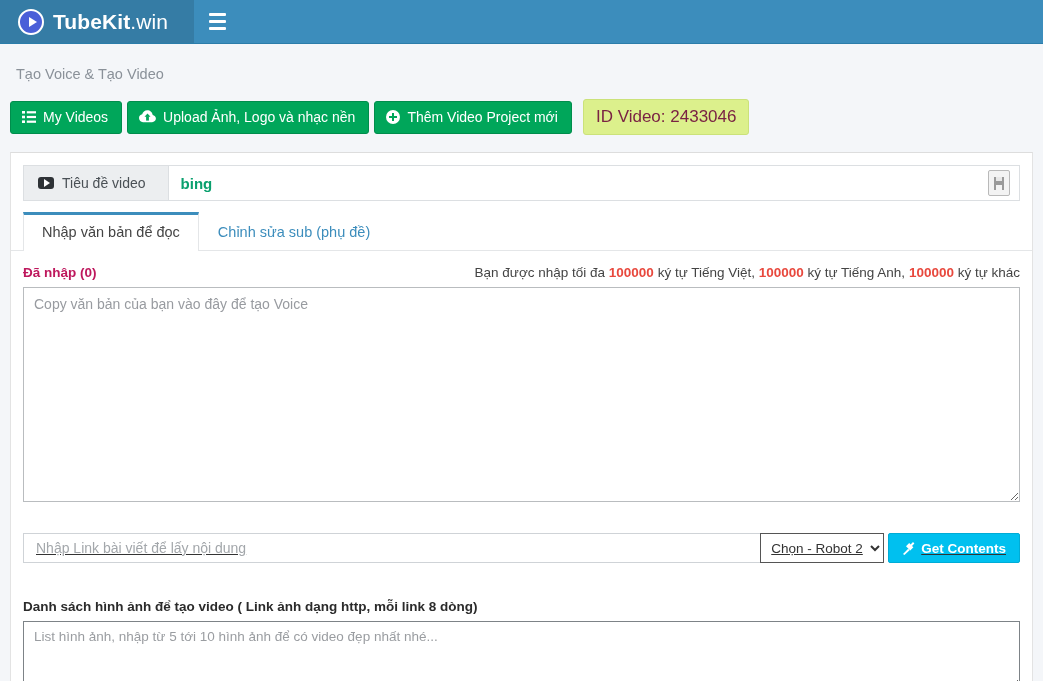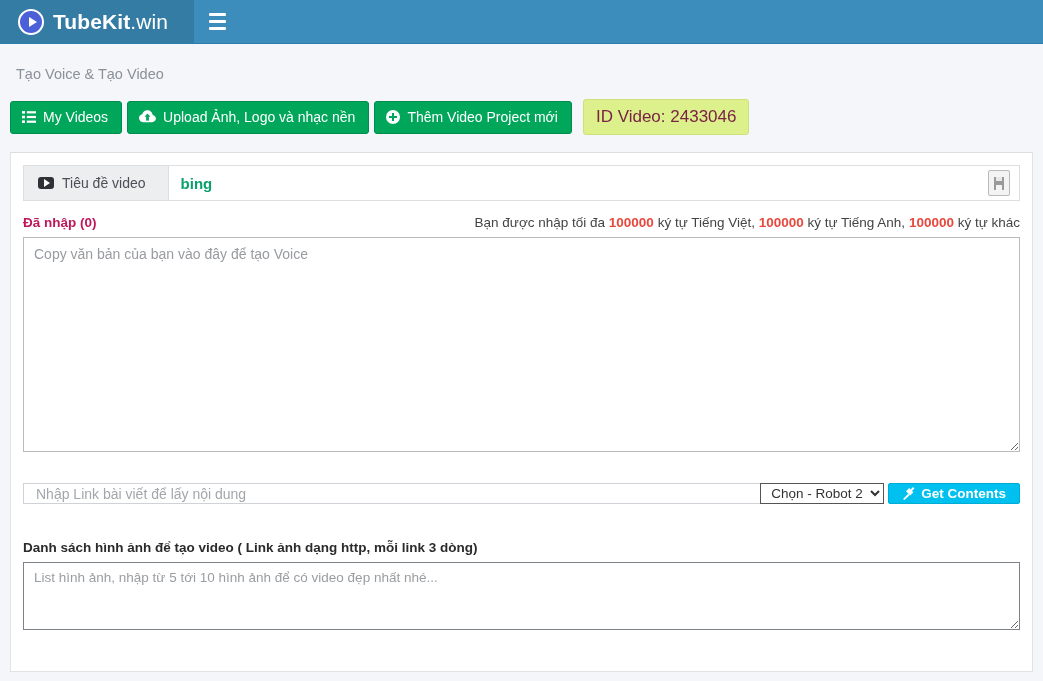--- a/index.html
+++ b/index.html
@@ -261,21 +261,22 @@
     background: #fff;
     display: block;
   }
   .big-textarea::placeholder { color: #989ba0; }
 
   
   .link-row {
     display: flex;
     align-items: stretch;
     margin: 31px 12px 8px 12px;
-    height: 21px;
+    height: 30px;
+    text-decoration: underline;
   }
   .link-input {
     flex: 1;
     border: 1px solid #cfd3d7;
     border-right: 0;
     padding: 0 12px;
     font-size: 14px;
     font-family: inherit;
     outline: none;
     color: #333;
@@ -398,20 +399,24 @@
       <span>Tiêu đề video</span>
     </div>
     <div class="title-input-wrap">
       <input class="title-input" type="text" value="bing" style="">
       <button class="save-ico-btn">
         <span class="inner"></span>
       </button>
     </div>
   </div>
 
+  <div class="subtabs">
+    <div class="subtab active">Nhập văn bản để đọc</div>
+    <div class="subtab">Chỉnh sửa sub (phụ đề)</div>
+  </div>
 
   <div class="editor">
     <div class="meta-row">
       <div class="meta-left">Đã nhập (0)</div>
       <div class="meta-right"><span>Bạn được nhập tối đa </span><b>100000</b><span> ký tự Tiếng Việt, </span><b>100000</b><span> ký tự Tiếng Anh, </span><b>100000</b><span> ký tự khác</span></div>
     </div>
     <textarea class="big-textarea" placeholder="Copy văn bản của bạn vào đây để tạo Voice" style=""></textarea>
   </div>
 
   <div class="link-row">
@@ -420,17 +425,17 @@
     <button class="get-btn">
       <svg width="13" height="13" viewBox="0 0 13 13">
         <path d="M1 12 L6.2 6.8 L7.6 8.2 L2.4 13 Z" fill="#fff"></path>
         <path d="M7.2 1.1 L8.6 2.5 L11 0.1 L12.4 1.5 L10 3.9 L11.4 5.3 L8.2 8.5 L4 4.3 Z" fill="#fff"></path>
       </svg>
       <span>Get Contents</span>
     </button>
   </div>
 
   <div class="imglist-wrap">
-    <div class="imglist-label">Danh sách hình ảnh để tạo video ( Link ảnh dạng http, mỗi link 3 dòng)</div>
+    <div class="imglist-label">Danh sách hình ảnh để tạo video ( Link ảnh dạng http, mỗi link 8 dòng)</div>
     <textarea class="img-textarea" placeholder="List hình ảnh, nhập từ 5 tới 10 hình ảnh để có video đẹp nhất nhé..." style=""></textarea>
   </div>
 
 </div>
 
 </body></html>

